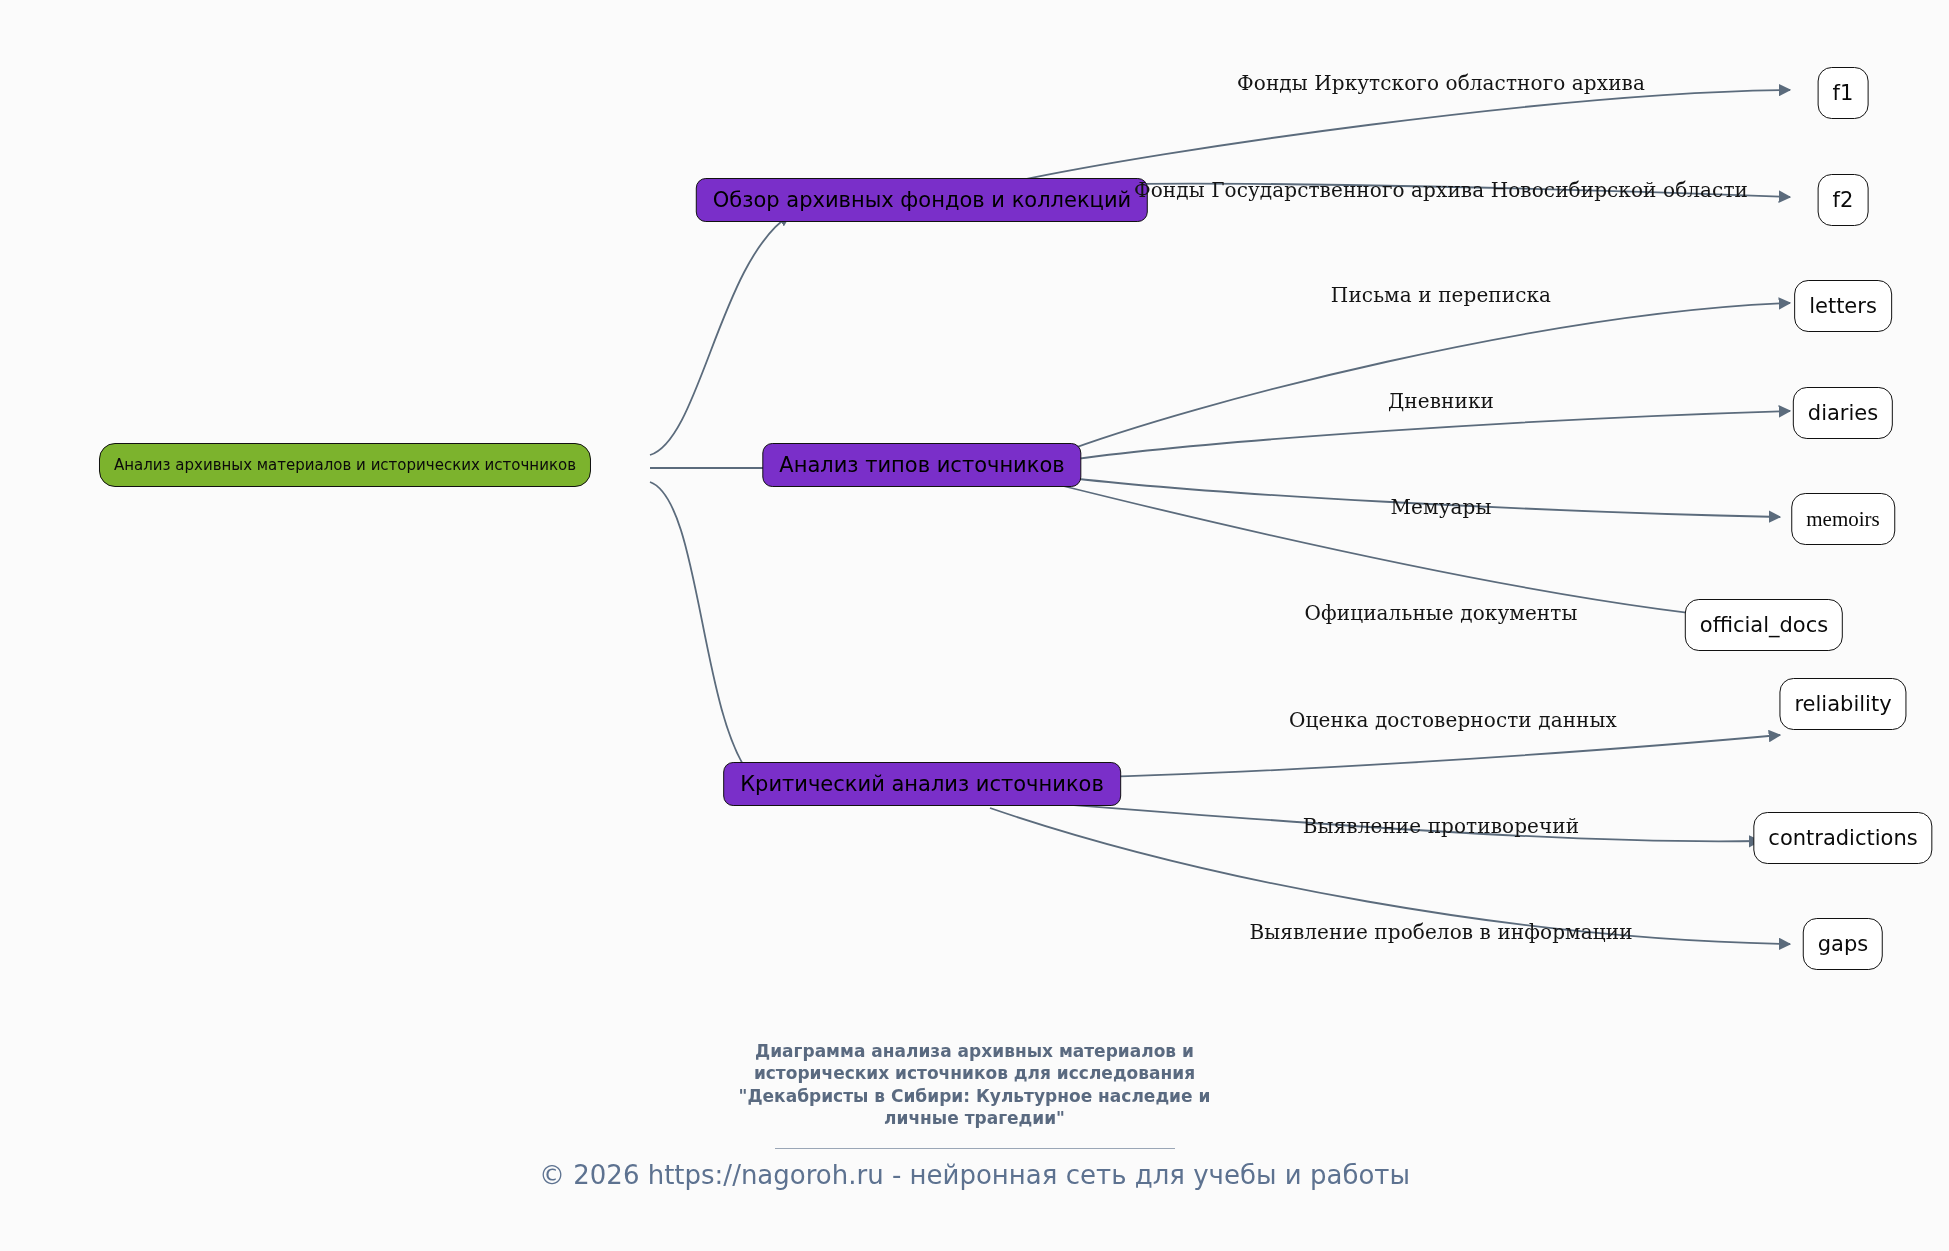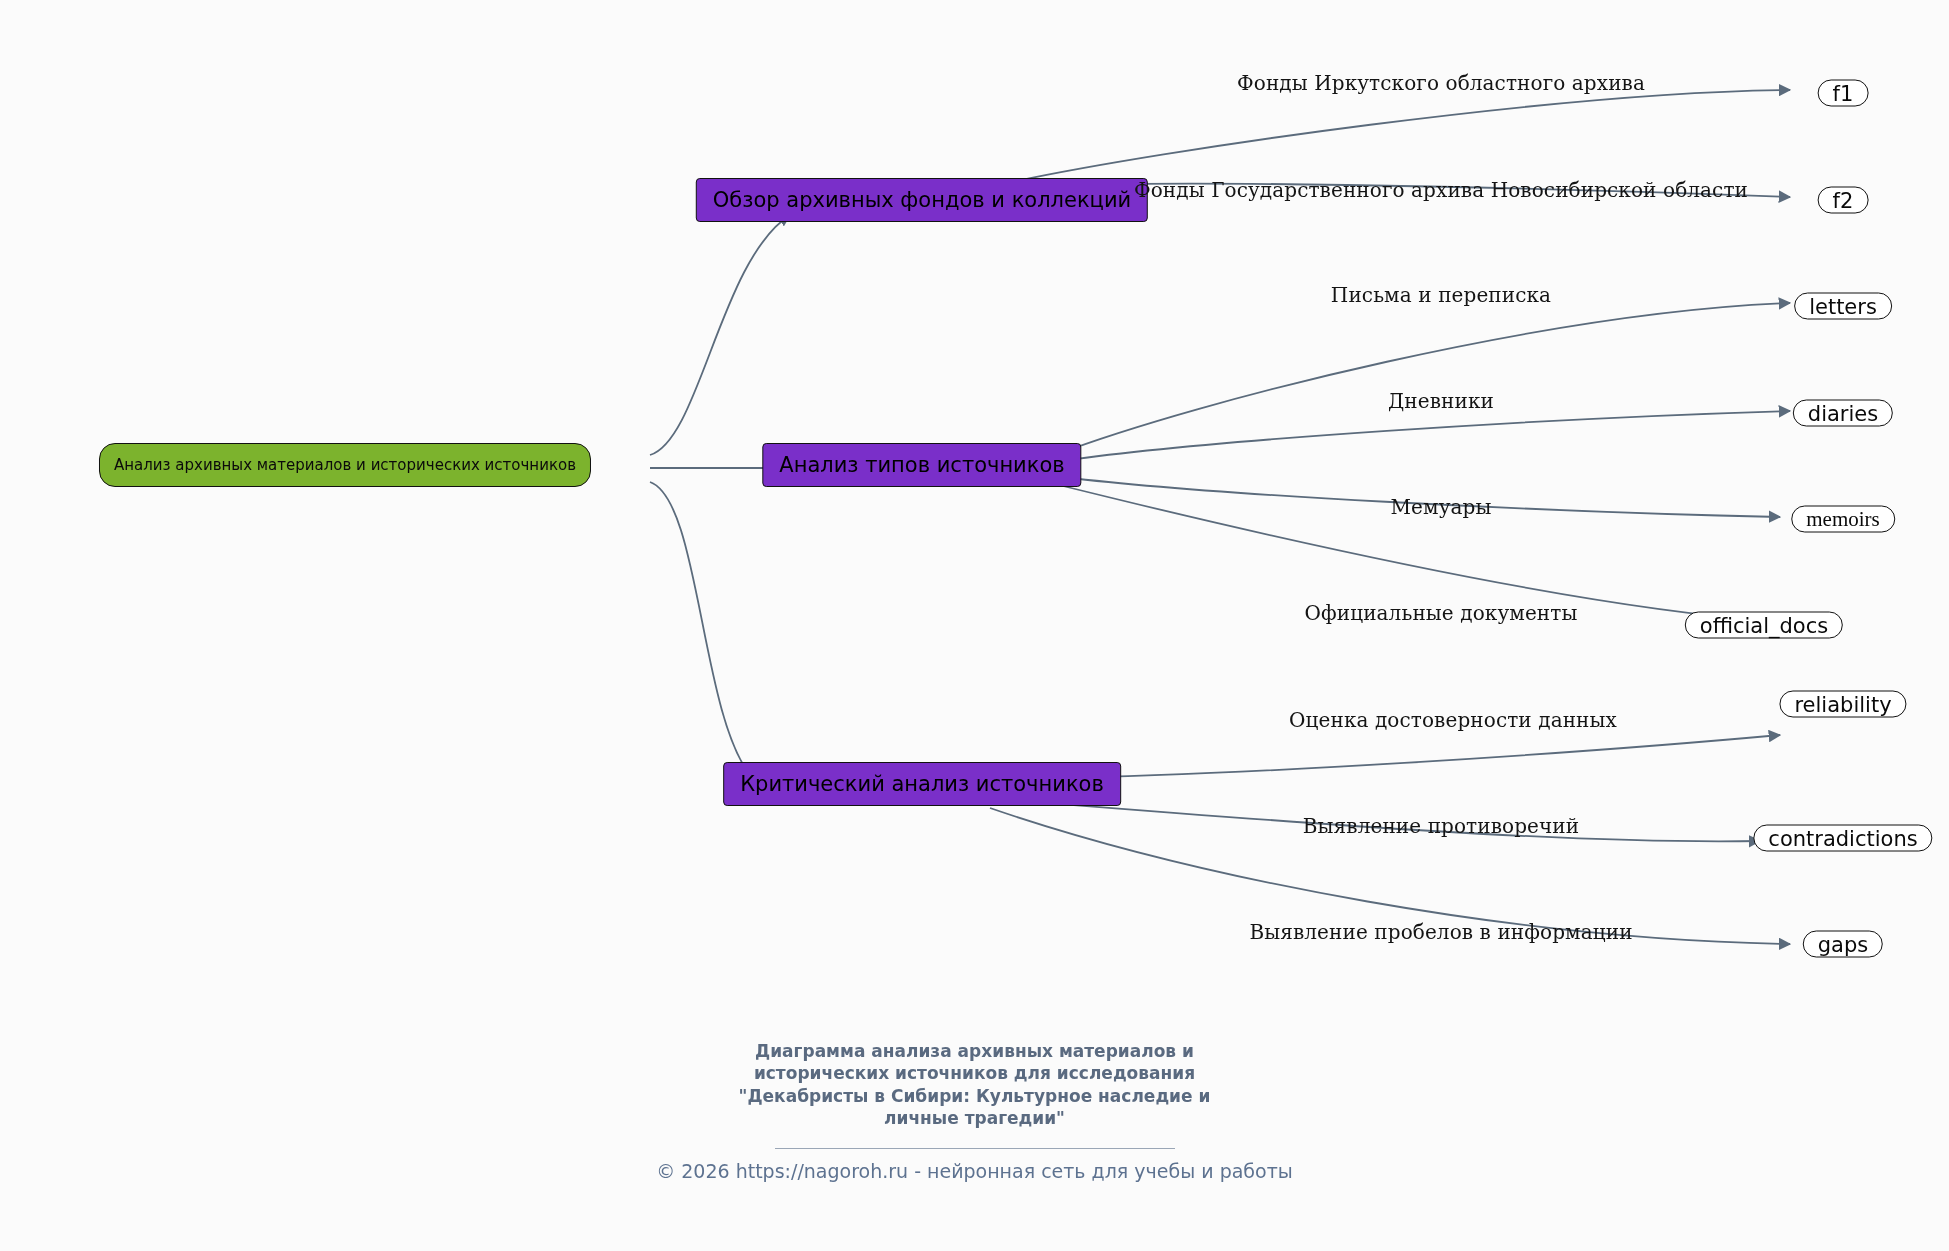--- a/index.html
+++ b/index.html
@@ -37,36 +37,36 @@
     border-radius: 16px;
     color: #0b0b0b;
     font-size: 15px;
     font-family: "DejaVu Sans", sans-serif;
     padding: 0 14px;
     height: 44px;
   }
   .node-branch {
     background: #7A2FC9;
     border: 1.6px solid #111111;
-    border-radius: 4px;
+    border-radius: 10px;
     color: #000000;
     font-size: 21px;
     font-family: "DejaVu Sans", sans-serif;
     padding: 0 16px;
     height: 44px;
   }
   .node-leaf {
     background: #ffffff;
     border: 1.6px solid #111111;
     border-radius: 14px;
     color: #0a0a0a;
     font-size: 21px;
     font-family: "DejaVu Sans", sans-serif;
     padding: 0 14px;
-    height: 27px;
+    height: 52px;
   }
   .edge-label {
     position: absolute;
     transform: translate(-50%, -50%);
     font-family: "DejaVu Serif", serif;
     font-size: 20px;
     color: #141414;
     white-space: nowrap;
     letter-spacing: 0.1px;
   }
@@ -90,21 +90,21 @@
     margin: 18px auto 0 auto;
   }
   #footer {
     position: absolute;
     left: 50%;
     transform: translateX(-50%);
     top: 1160px;
     text-align: center;
     color: #5d7290;
     font-family: "DejaVu Sans", sans-serif;
-    font-size: 19px;
+    font-size: 26px;
   }
 </style>
 </head>
 <body>
 
 <div id="page">
 
   <svg id="edges" viewBox="0 0 1949 1251" xmlns="http://www.w3.org/2000/svg">
     <defs>
       <marker id="arrow" viewBox="0 0 10 10" refX="9" refY="5" markerWidth="7" markerHeight="7" orient="auto-start-reverse">

